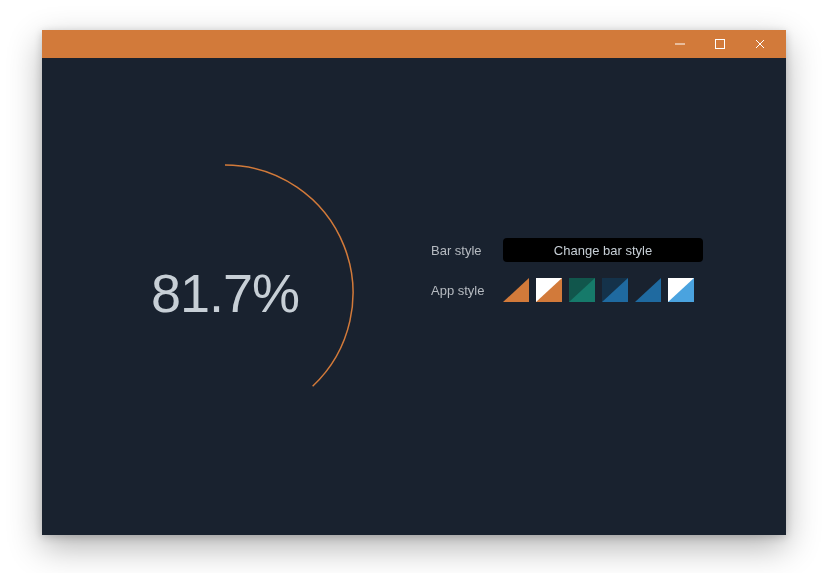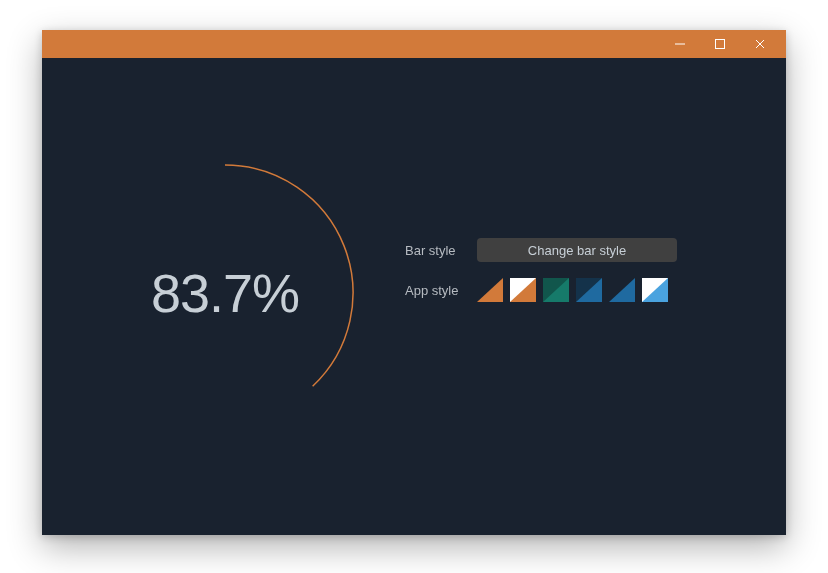--- a/index.html
+++ b/index.html
@@ -54,36 +54,36 @@
     position: absolute;
     top: 0; left: 0; width: 270px; height: 270px;
     display: flex; align-items: center; justify-content: center;
     color: #c7cfd6;
     font-size: 54px;
     font-weight: 300;
     letter-spacing: -1px;
   }
   .controls {
     position: absolute;
-    left: 363px;
+    left: 389px;
     top: 180px;
     width: 320px;
   }
   .row {
     display: flex;
     align-items: center;
     margin-bottom: 16px;
   }
   .row-label {
     width: 72px;
     color: #b6bbc1;
     font-size: 13px;
   }
   .btn {
-    background: #404040;
+    background: #000000;
     color: #c7cfd6;
     border: none;
     border-radius: 4px;
     height: 24px;
     width: 200px;
     font-size: 13px;
     cursor: pointer;
   }
   .swatches {
     display: flex;
@@ -152,21 +152,21 @@
         </svg>
     </div>
   </div>
 
   <div class="content">
 
     <div class="progress-area">
       <svg id="progress-svg" width="270" height="270" viewBox="0 0 270 270">
         <path id="progress-arc" fill="none" stroke="#d27a3a" stroke-width="1.5" d="M 135 7 A 128 128 0 0 1 222.62202955887216 228.30798430994068"></path>
       </svg>
-      <div class="progress-label">83.7%</div>
+      <div class="progress-label">81.7%</div>
     </div>
 
     <div class="controls">
 
       <div class="row">
         <div class="row-label">Bar style</div>
         <button class="btn">Change bar style</button>
       </div>
 
       <div class="row">

